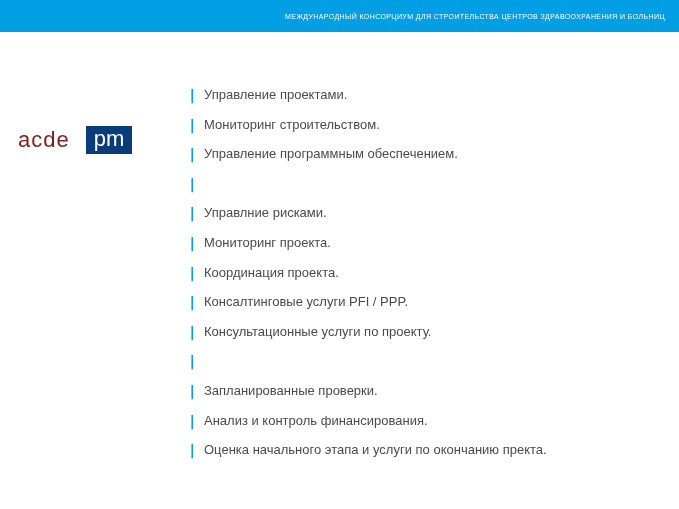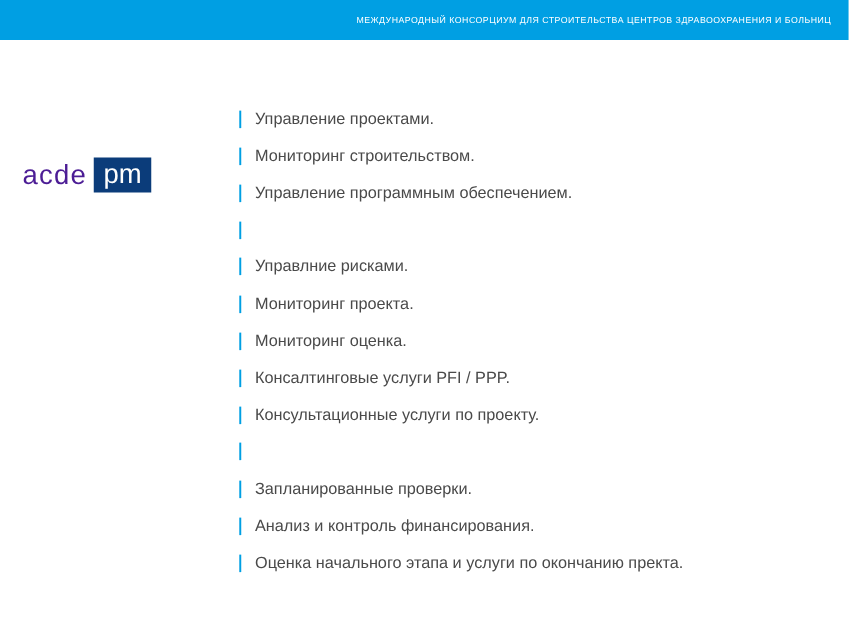--- a/index.html
+++ b/index.html
@@ -29,32 +29,32 @@
   .logo {
     position: absolute;
     left: 18px;
     top: 126px;
     display: flex;
     align-items: center;
   }
   .logo-acde {
     font-family: "Segoe UI", Arial, sans-serif;
     font-size: 22px;
-    color: #4c1d95;
+    color: #7f1d1d;
     letter-spacing: 1px;
     font-weight: 400;
   }
   .logo-pm-box {
     background: #0b3c7a;
     color: #ffffff;
     font-family: "Segoe UI", Arial, sans-serif;
     font-size: 22px;
     font-weight: 400;
     padding: 2px 8px 4px 8px;
-    margin-left: 5px;
+    margin-left: 16px;
     line-height: 1;
   }
   .content {
     position: absolute;
     left: 188px;
     top: 86px;
     right: 30px;
   }
   .list {
     list-style: none;
@@ -113,21 +113,21 @@
     <li>
         <span class="bullet">|</span>
         <span class="item-text">Управлние рисками.</span>
       </li>
     <li>
         <span class="bullet">|</span>
         <span class="item-text">Мониторинг проекта.</span>
       </li>
     <li>
         <span class="bullet">|</span>
-        <span class="item-text">Мониторинг оценка.</span>
+        <span class="item-text">Координация проекта.</span>
       </li>
     <li>
         <span class="bullet">|</span>
         <span class="item-text">Консалтинговые услуги PFI / PPP.</span>
       </li>
     <li>
         <span class="bullet">|</span>
         <span class="item-text">Консультационные услуги по проекту.</span>
       </li>
     <li>

